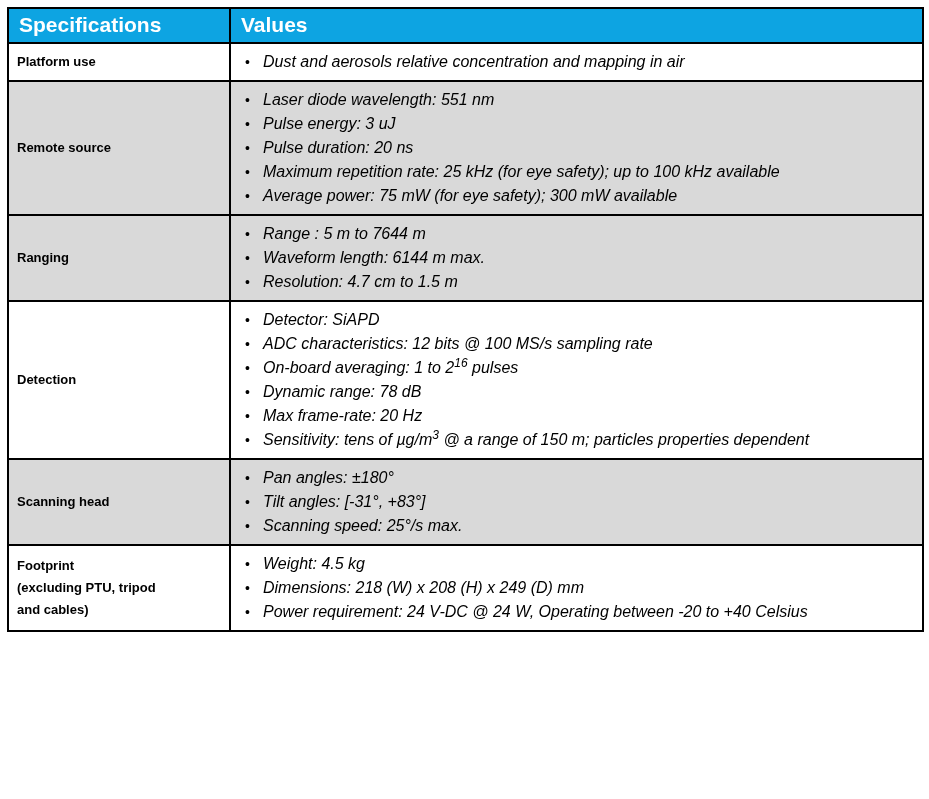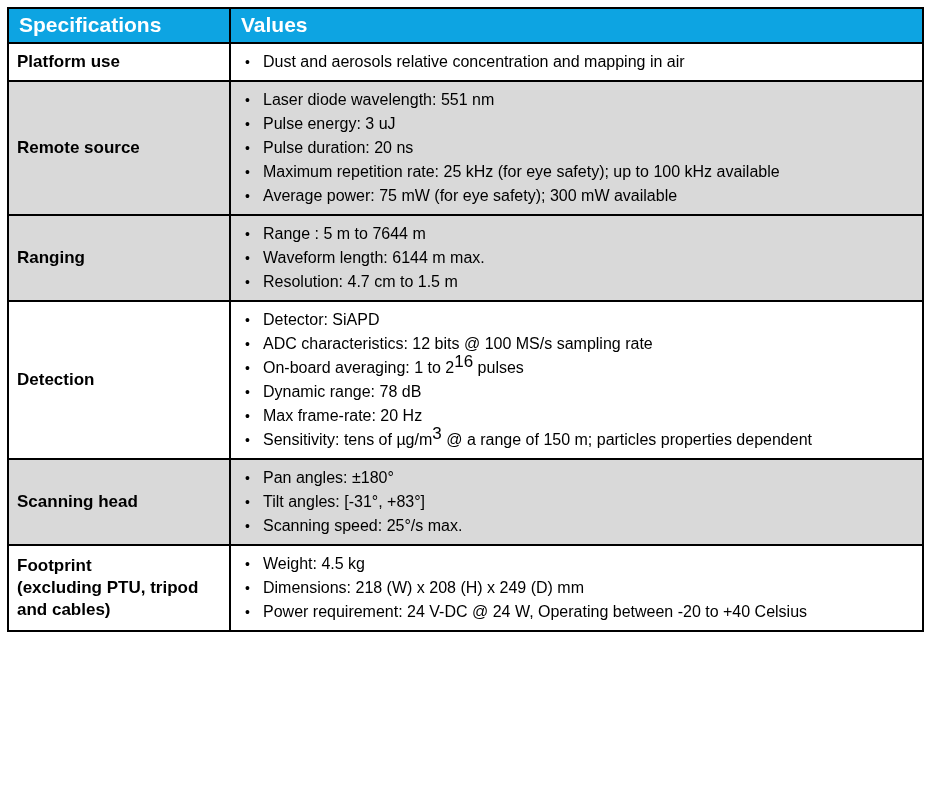--- a/index.html
+++ b/index.html
@@ -42,21 +42,21 @@
     background: var(--header-bg);
     color: var(--header-text);
     font-size: 21px;
     font-weight: bold;
     text-align: left;
     padding: 4px 10px 6px 10px;
     line-height: 23px;
   }
   tbody th {
     background: var(--plain-bg);
-    font-size: 17px;
+    font-size: 13px;
     font-weight: bold;
     text-align: left;
     vertical-align: middle;
     padding: 5px 8px;
     line-height: 22px;
   }
   tbody td {
     background: var(--plain-bg);
     font-size: 16px;
     vertical-align: middle;
@@ -71,23 +71,24 @@
     align-items: baseline;
   }
   .marker {
     flex: 0 0 14px;
     margin-left: 6px;
     font-size: 14px;
   }
   .btext {
     flex: 1 1 auto;
     padding-left: 4px;
+    font-style: italic;
   }
   .btext sup {
-    font-size: 17px;
+    font-size: 12px;
     line-height: 0;
   }
   .note {
     line-height: 23px;
   }
 </style>
 </head>
 <body>
 
 <div class="page">

